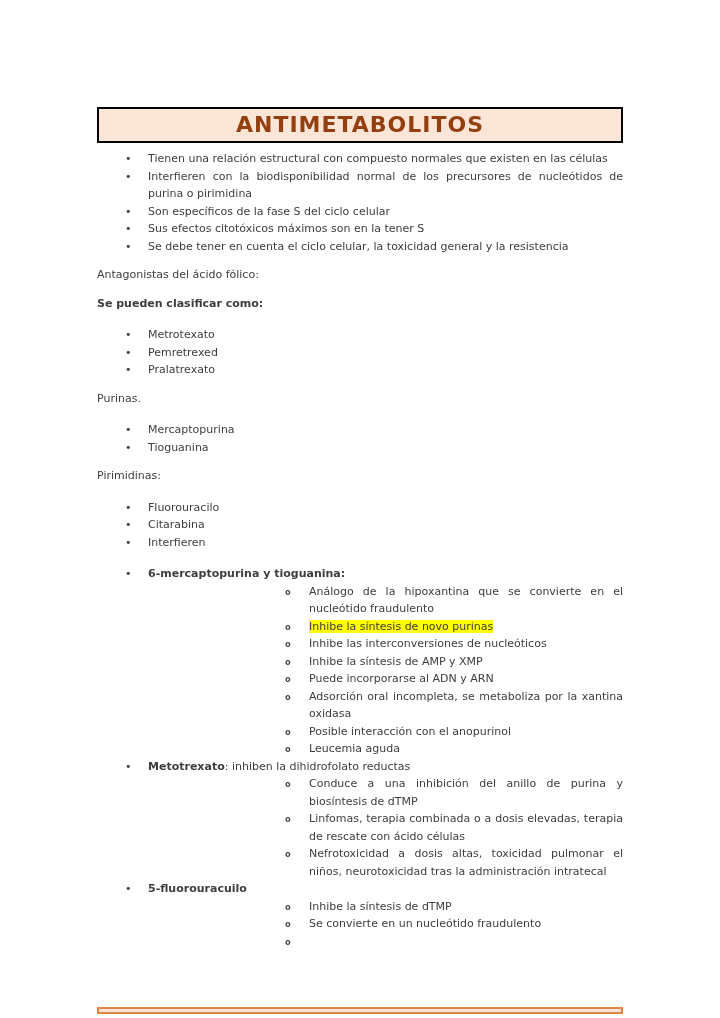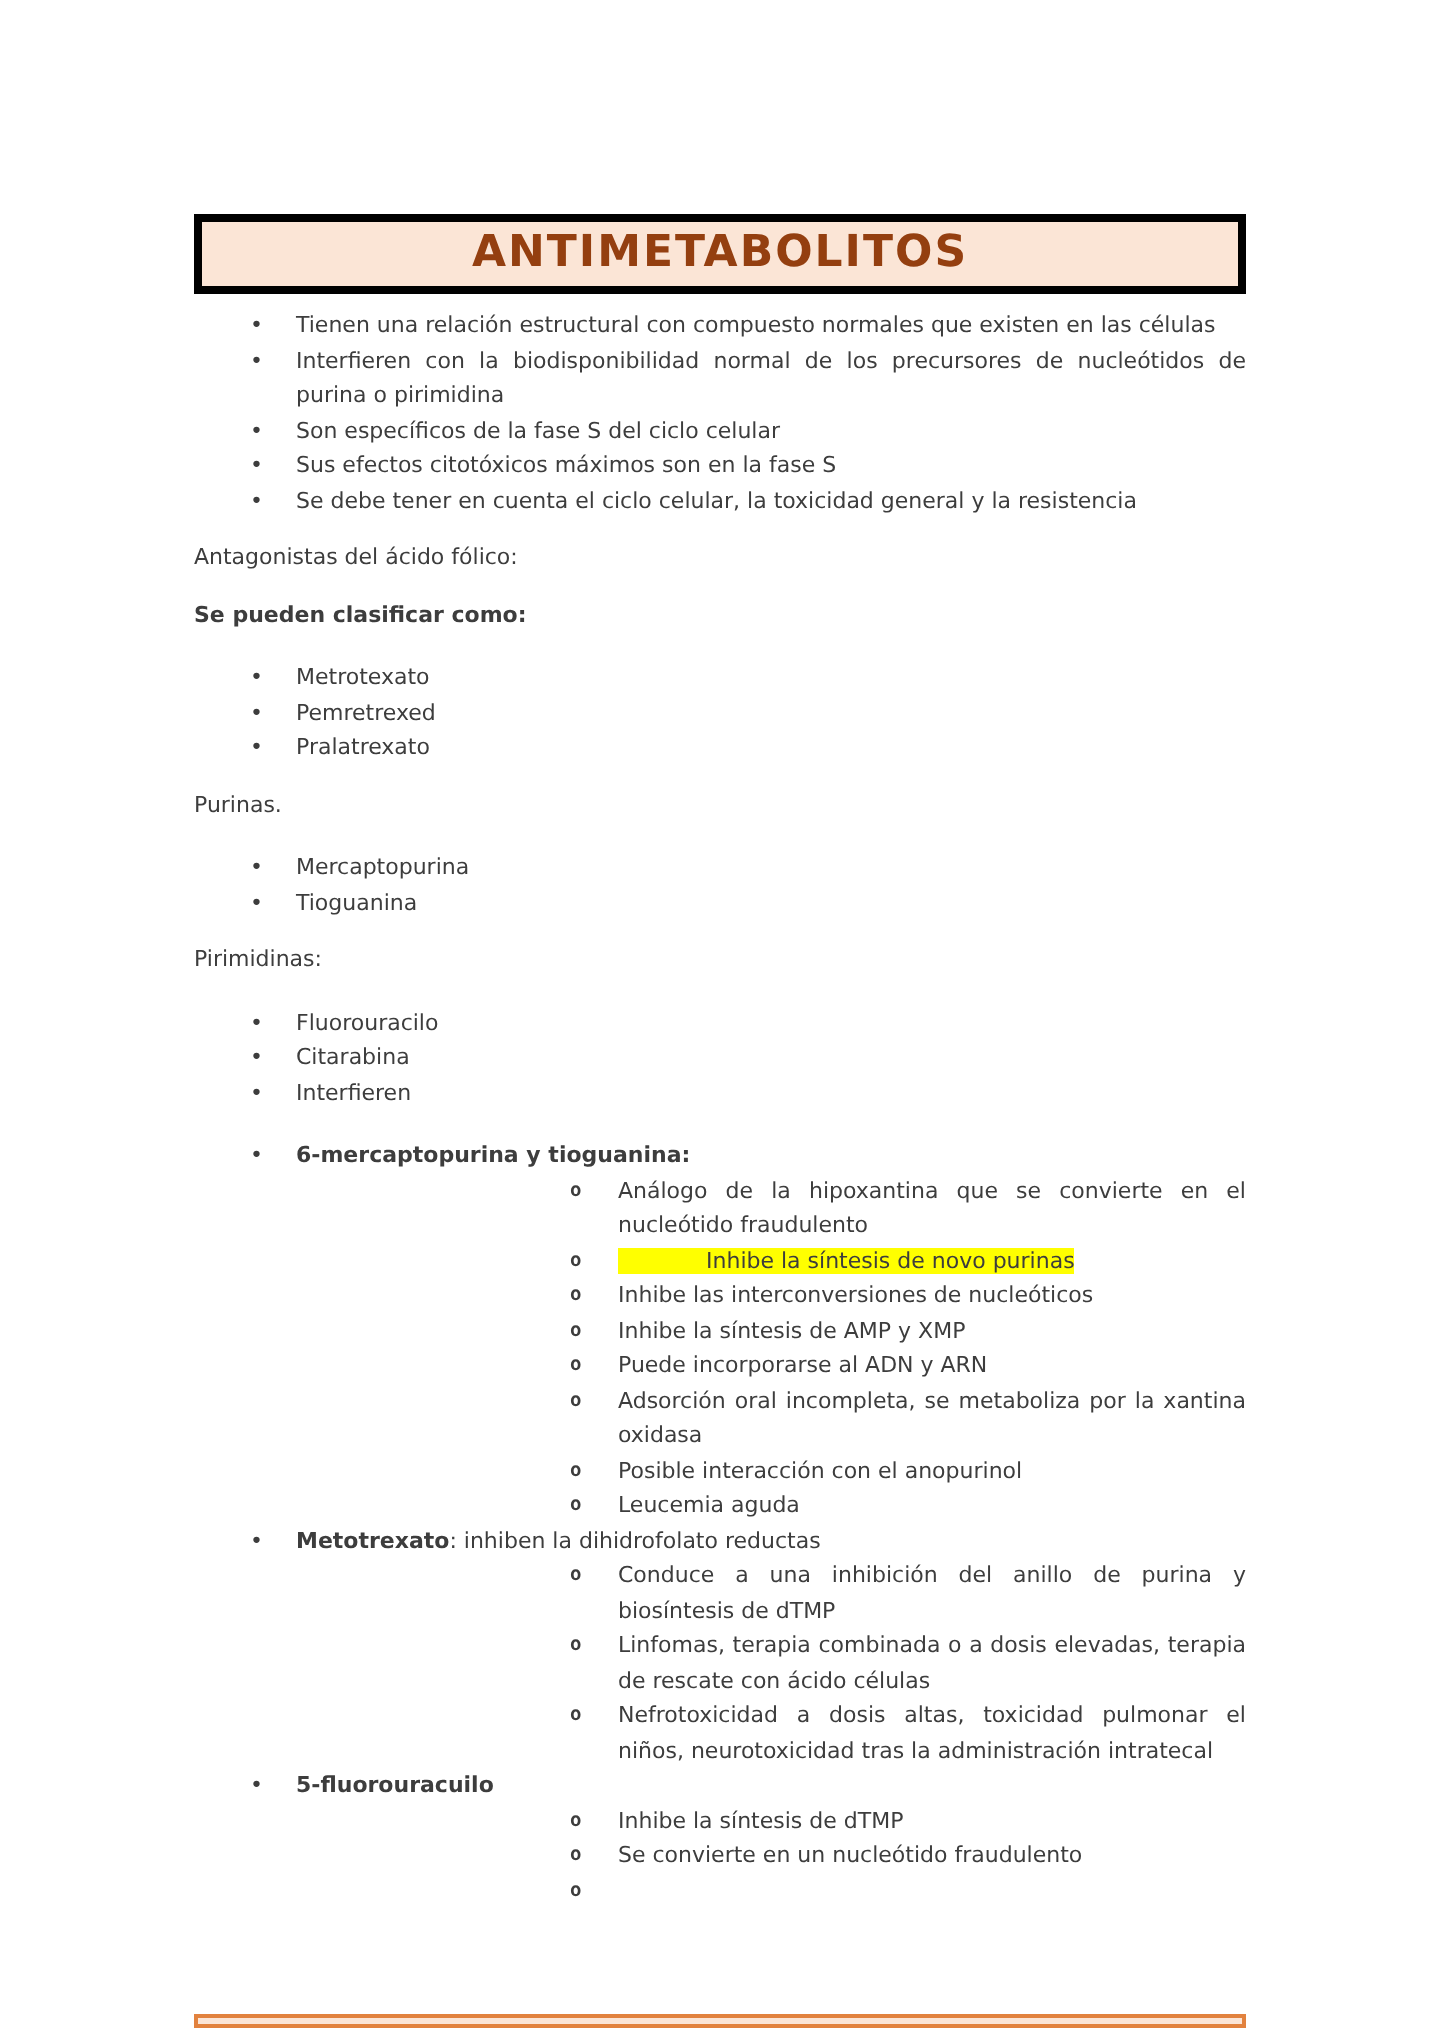--- a/index.html
+++ b/index.html
@@ -9,21 +9,21 @@
     position: relative;
     background: #ffffff;
     overflow: hidden;
     font-family: "DejaVu Sans", "Liberation Sans", sans-serif;
     font-size: 11px;
     color: #3d3d3d;
   }
   .content { padding: 107px 97px 0 97px; }
 
   .title-box {
-    border: 4px solid #000000;
+    border: 2px solid #000000;
     background: #fbe5d6;
     text-align: center;
     padding: 3px 2px 4px;
     margin-bottom: 7px;
   }
   .title-box h1 {
     margin: 0;
     font-size: 22px;
     font-weight: bold;
     letter-spacing: 1px;
@@ -44,21 +44,21 @@
   .l2 > .m {
     position: absolute; left: 137px; top: 0;
     font-family: "DejaVu Sans Mono", monospace;
     font-weight: bold; font-size: 9.5px;
   }
 
   p.label { margin: 0 0 11px 0; line-height: 17.5px; }
   .bold { font-weight: bold; }
   .gap-top { margin-top: 14px; }
 
-  .hl { background: #ffff00; padding-left: 44px; }
+  .hl { background: #ffff00; }
 
   .drugs > li { margin: 0; }
 
   .next-page-strip {
     position: absolute;
     left: 97px; bottom: 4px;
     width: 526px; height: 7px;
     border: 2px solid #e2823e;
     background: #fbe5d6;
   }
@@ -69,21 +69,21 @@
 <div class="content">
 
   <div class="title-box">
     <h1>ANTIMETABOLITOS</h1>
   </div>
 
   <ul>
     <li class="l1"><span class="m">•</span><span>Tienen una relación estructural con compuesto normales que existen en las células</span></li>
     <li class="l1"><span class="m">•</span><span>Interfieren con la biodisponibilidad normal de los precursores de nucleótidos de purina o pirimidina</span></li>
     <li class="l1"><span class="m">•</span><span>Son específicos de la fase S del ciclo celular</span></li>
-    <li class="l1"><span class="m">•</span><span>Sus efectos citotóxicos máximos son en la fase S</span></li>
+    <li class="l1"><span class="m">•</span><span>Sus efectos citotóxicos máximos son en la tener S</span></li>
     <li class="l1"><span class="m">•</span><span>Se debe tener en cuenta el ciclo celular,  la toxicidad general y la resistencia</span></li>
   </ul>
 
   <p class="label gap-top">Antagonistas del ácido fólico:</p>
 
   <p class="label bold gap-top">Se pueden clasificar como:</p>
   <ul class="gap-top">
     <li class="l1"><span class="m">•</span><span>Metrotexato</span></li>
     <li class="l1"><span class="m">•</span><span>Pemretrexed</span></li>
     <li class="l1"><span class="m">•</span><span>Pralatrexato</span></li>

